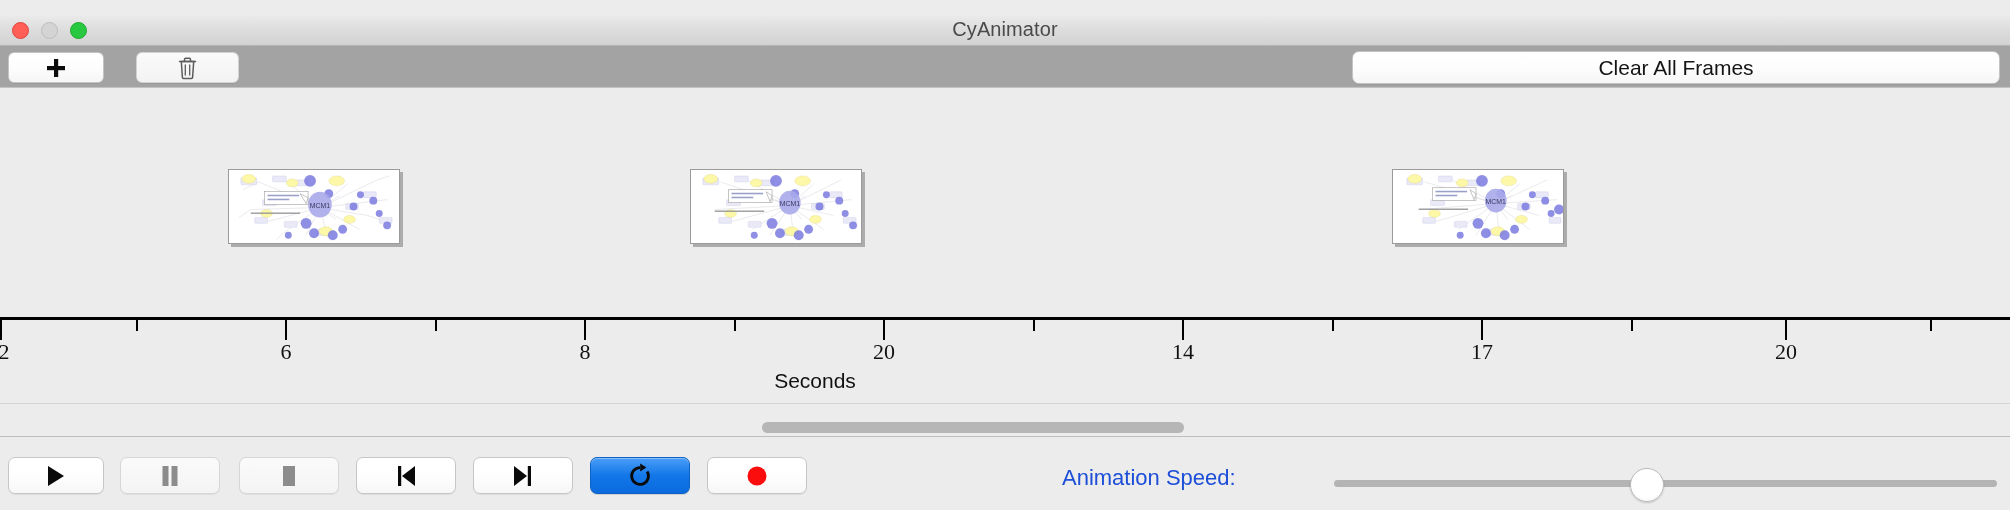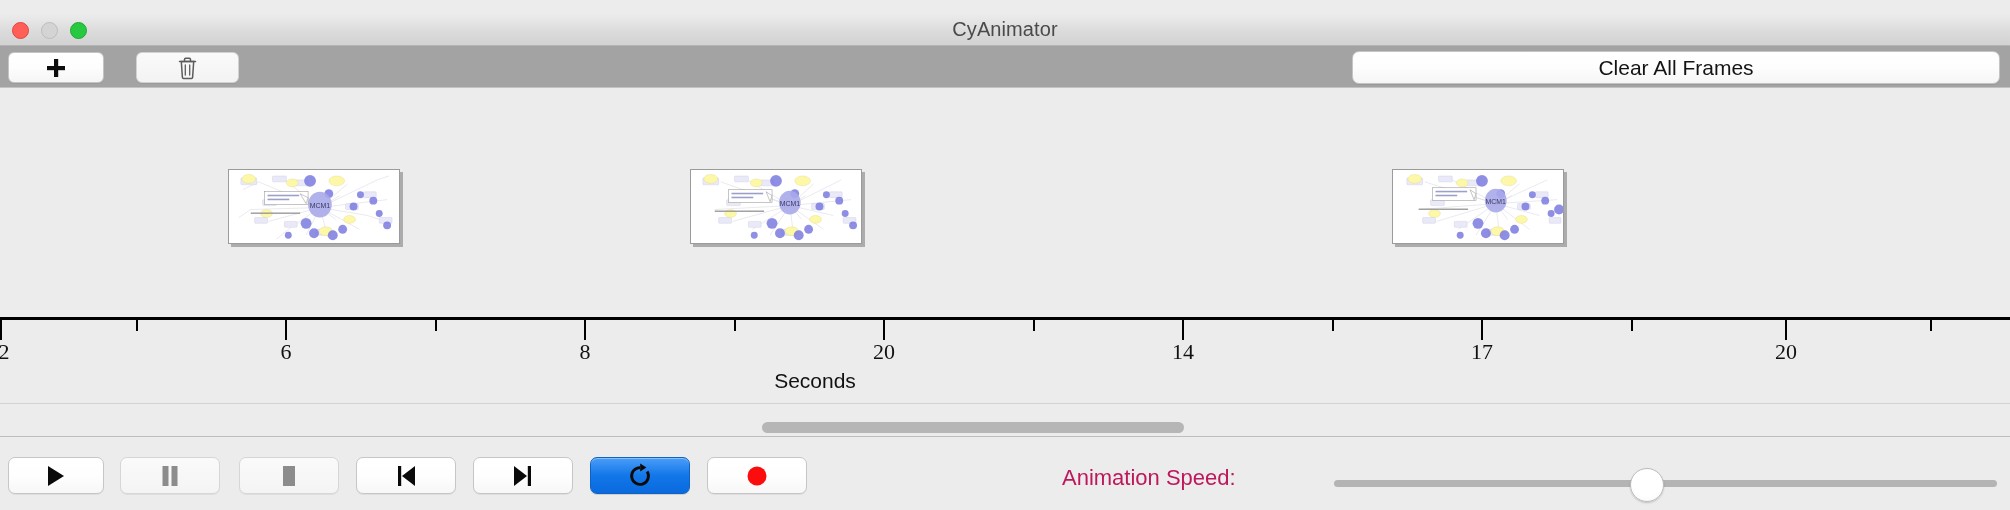--- a/index.html
+++ b/index.html
@@ -153,21 +153,21 @@
     background: linear-gradient(to bottom, #fafafa 0%, #f4f4f4 100%);
     border-color: #d6d6d6;
   }
   .cbtn.primary {
     background: linear-gradient(to bottom, #4a9df8 0%, #1277e8 50%, #0a6ade 100%);
     border: 1px solid #0f62c4;
     box-shadow: 0 1px 0 rgba(0,0,0,.12), inset 0 1px 0 rgba(255,255,255,.35);
   }
   .speed-label {
     position: absolute; left: 1062px; top: 28px;
-    font-size: 22px; color: #be185d; white-space: nowrap;
+    font-size: 22px; color: #1d4ed8; white-space: nowrap;
   }
   .slider-track {
     position: absolute; left: 1334px; top: 480px; width: 663px; height: 7px;
     background: #b4b4b4; border-radius: 4px;
   }
   .slider-thumb {
     position: absolute; left: 1630px; top: 468px; width: 32px; height: 32px;
     border-radius: 50%;
     background: radial-gradient(circle at 50% 35%, #ffffff 0%, #ffffff 60%, #f4f4f4 100%);
     border: 1px solid #bcbcbc;

